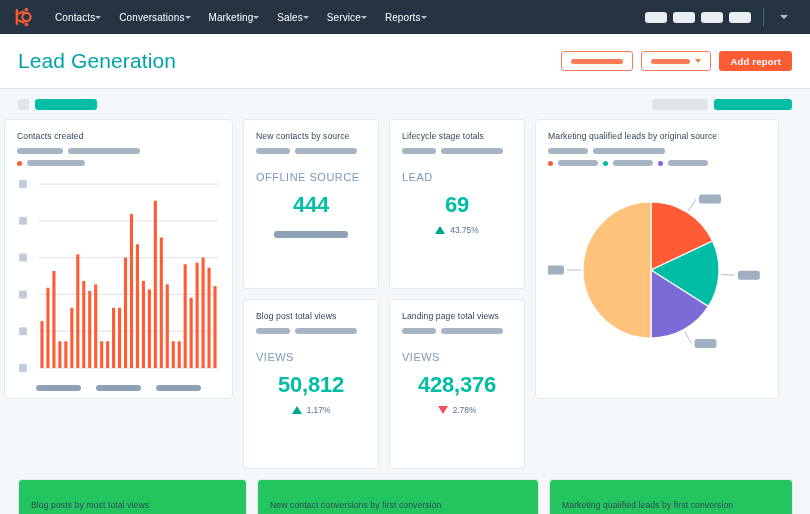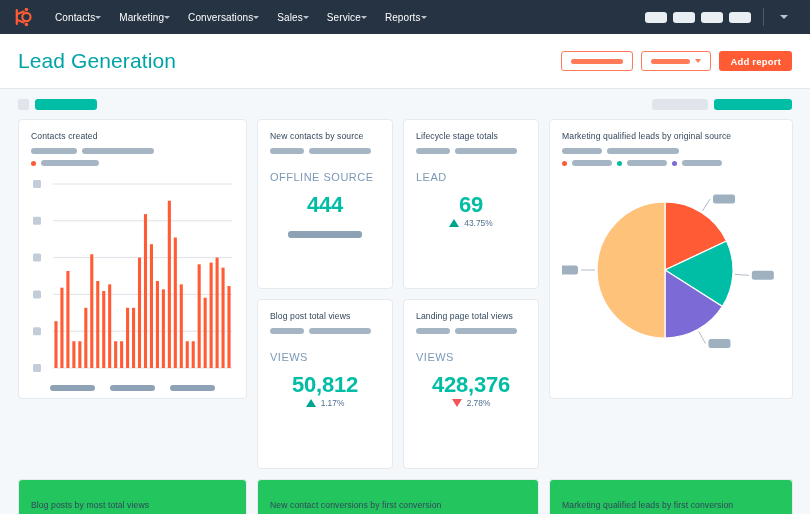--- a/index.html
+++ b/index.html
@@ -122,21 +122,21 @@
     padding: 0 18px;
   }
   .sq-ghost { width: 11px; height: 11px; border-radius: 2px; background: #dfe5eb; }
   .teal-ghost { height: 11px; border-radius: 3px; background: #00bda5; }
   .gray-ghost { height: 11px; border-radius: 3px; background: #dfe5eb; }
   .fb-left { display: flex; align-items: center; gap: 6px; }
   .fb-right { margin-left: auto; display: flex; align-items: center; gap: 6px; }
 
   
   .board {
-    padding: 0 18px;
+    padding: 0 4px;
     display: flex;
     gap: 10px;
     align-items: flex-start;
   }
   .col-left  { width: 229px; flex: 0 0 229px; }
   .col-mid   { width: 136px; flex: 0 0 136px; }
   .col-mid2  { width: 136px; flex: 0 0 136px; }
   .col-right { width: 244px; flex: 0 0 244px; }
 
   .card {
@@ -173,20 +173,21 @@
     text-align: center;
     font-size: 22px;
     font-weight: bold;
     color: #00bda5;
     margin-top: 9px;
     letter-spacing: -.2px;
   }
   .kpi-delta {
     display: flex; align-items: center; justify-content: center;
     gap: 5px;
+    margin-top: 7px;
     font-size: 8.4px;
     color: #516f90;
   }
   .tri-up {
     width: 0; height: 0;
     border-left: 5px solid transparent;
     border-right: 5px solid transparent;
     border-bottom: 8px solid #00a38d;
   }
   .tri-down {
@@ -240,25 +241,25 @@
     <circle cx="21" cy="5" r="2.6" fill="#ff5c35"></circle>
     <circle cx="21" cy="27" r="2.6" fill="#ff5c35"></circle>
   </svg>
 
   <div class="navitems">
     <div class="navitem">
       <span>Contacts</span>
       <i class="caret"></i>
     </div>
     <div class="navitem">
+      <span>Conversations</span>
+      <i class="caret"></i>
+    </div>
+    <div class="navitem">
       <span>Marketing</span>
-      <i class="caret"></i>
-    </div>
-    <div class="navitem">
-      <span>Conversations</span>
       <i class="caret"></i>
     </div>
     <div class="navitem">
       <span>Sales</span>
       <i class="caret"></i>
     </div>
     <div class="navitem">
       <span>Service</span>
       <i class="caret"></i>
     </div>

